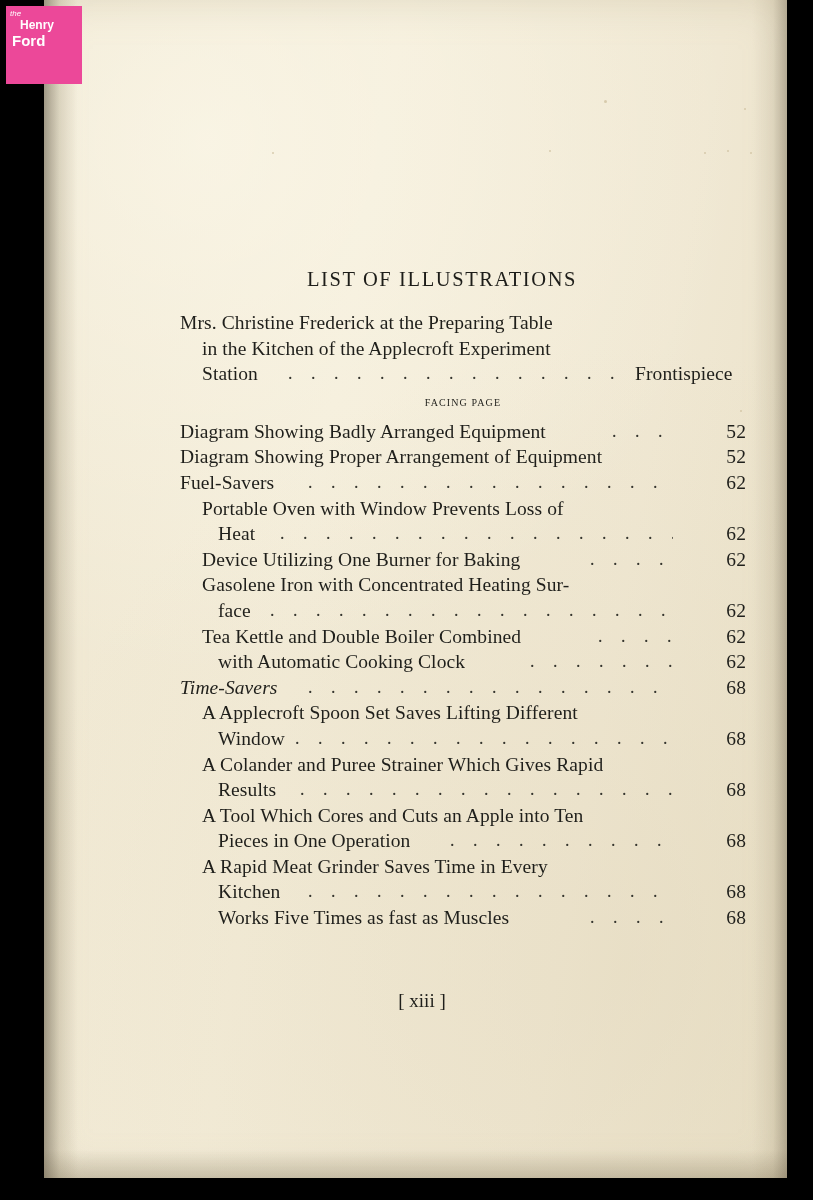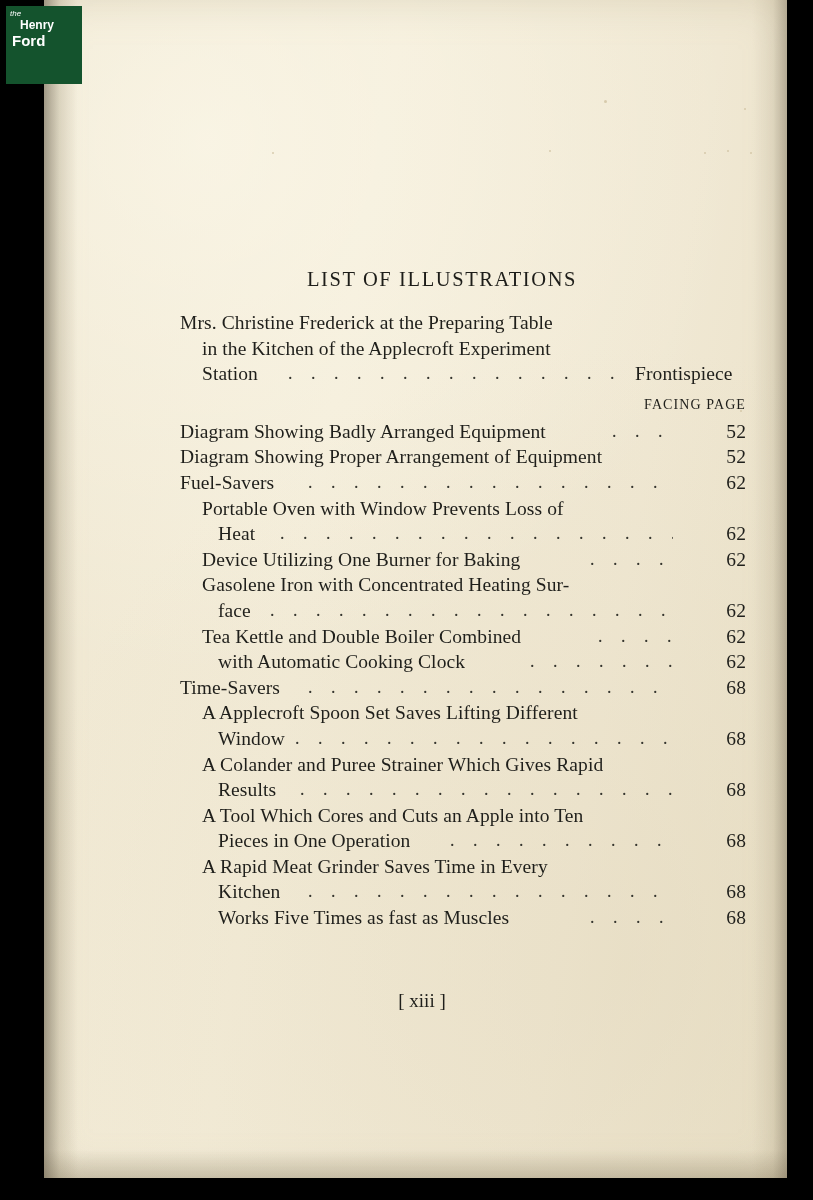--- a/index.html
+++ b/index.html
@@ -62,21 +62,21 @@
     pointer-events: none;
   }
 
   
   .logo-badge {
     position: absolute;
     left: 6px;
     top: 6px;
     width: 44px;
     height: 46px;
-    background: #14532d;
+    background: #ec4899;
     color: #ffffff;
     font-family: "Liberation Sans", sans-serif;
     line-height: 1;
     padding: 16px;
     overflow: hidden;
   }
   .logo-the {
     position: absolute;
     left: 4px;
     top: 4px;
@@ -137,22 +137,22 @@
     white-space: nowrap;
   }
   .ln.indent {
     padding-left: 22px;
   }
   .facing-page {
     position: absolute;
     left: 0;
     top: 0;
     width: 566px;
-    text-align: right;
-    font-size: 14px;
+    text-align: center;
+    font-size: 10px;
     letter-spacing: 1.1px;
     color: #1f1f1b;
     font-family: Liberation Serif, serif;
   }
   .row {
     position: relative;
     width: 566px;
     height: 25.6px;
   }
   .row .txt {
@@ -295,21 +295,21 @@
         <div class="entry">
           <div class="row">
             <span class="txt" style="left:38px;">with Automatic Cooking Clock</span>
             <span class="dots" style="left:350px; width:143px;">. . . . . . . . . . . . . . . . . . . . . . . . . . . . . . . . . . . . . . . . . .</span>
             <span class="num">62</span>
           </div>
         </div>
 
         <div class="entry">
           <div class="row">
-            <span class="txt" style="left:0;">Time-Savers</span>
+            <span class="txt" style="left:0;font-style:italic;">Time-Savers</span>
             <span class="dots" style="left:128px; width:365px;">. . . . . . . . . . . . . . . . . . . . . . . . . . . . . . . . . . . . . . . . . .</span>
             <span class="num">68</span>
           </div>
         </div>
 
         <div class="entry">
           <span class="ln indent">A  Applecroft  Spoon  Set  Saves  Lifting  Different</span>
           <div class="row">
             <span class="txt" style="left:38px;">Window</span>
             <span class="dots" style="left:115px; width:378px;">. . . . . . . . . . . . . . . . . . . . . . . . . . . . . . . . . . . . . . . . . .</span>

